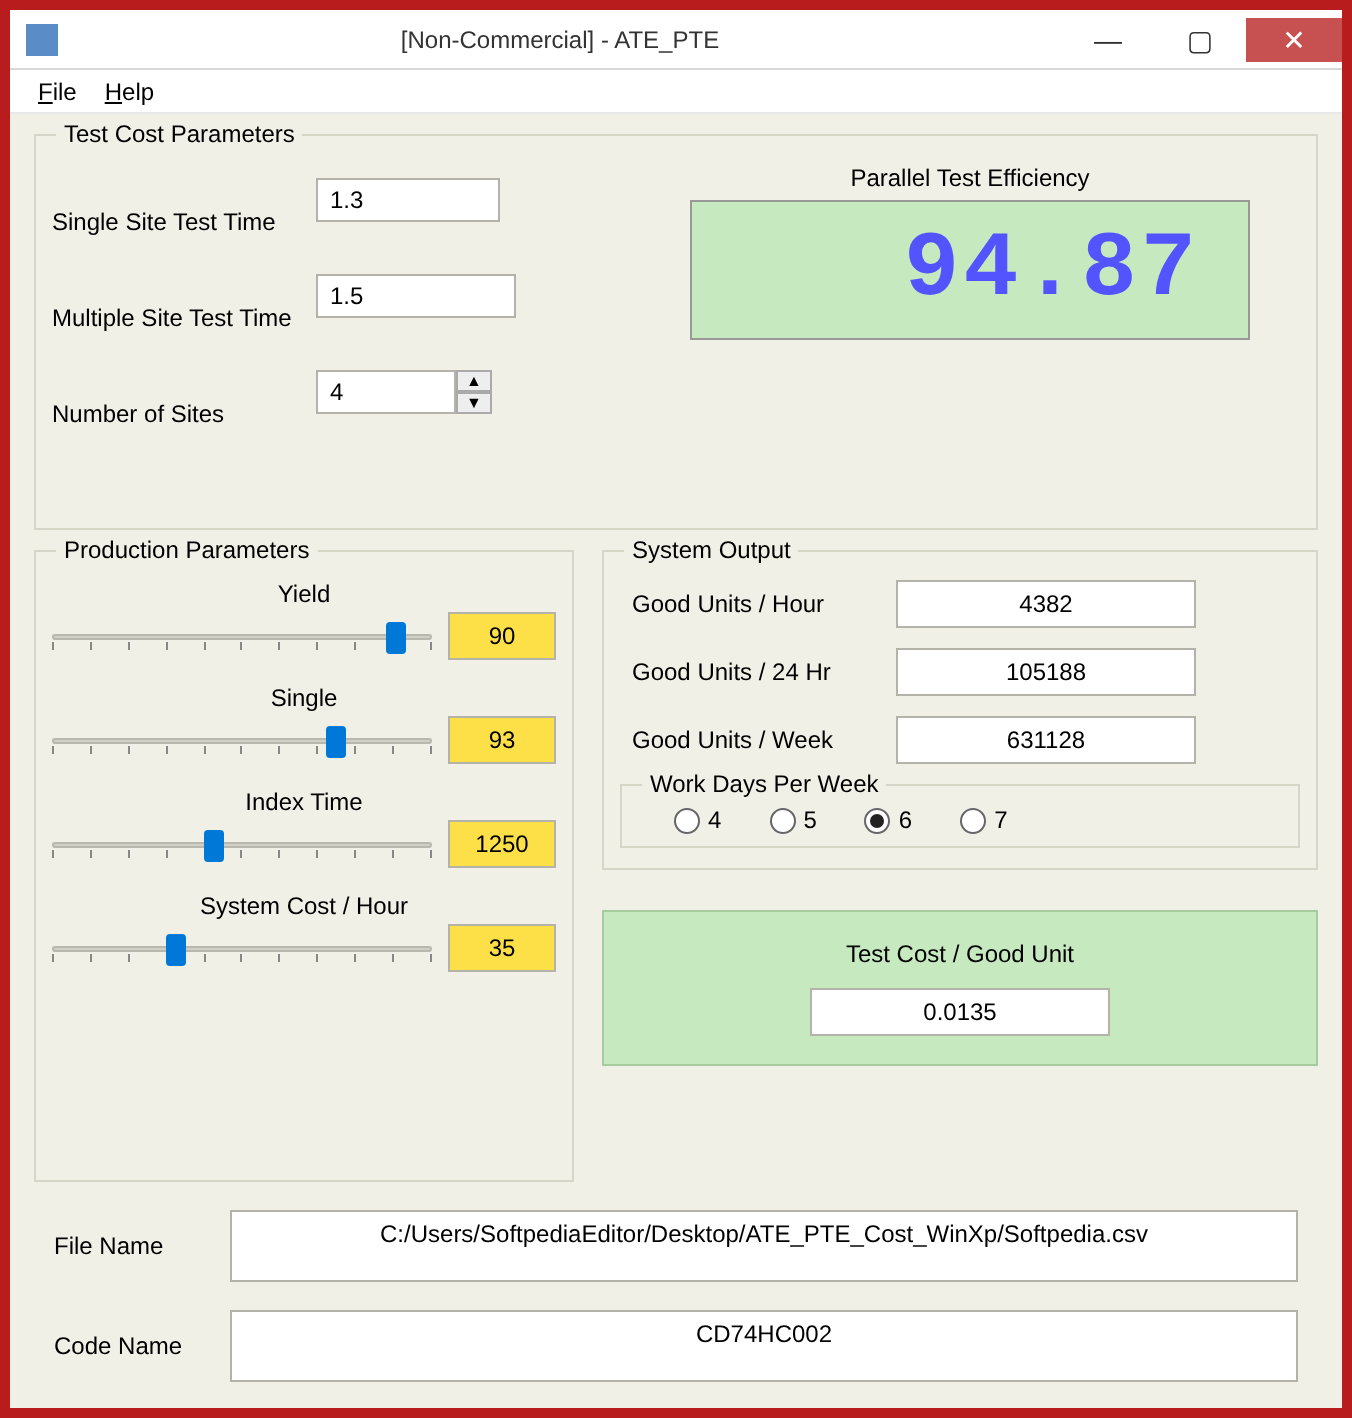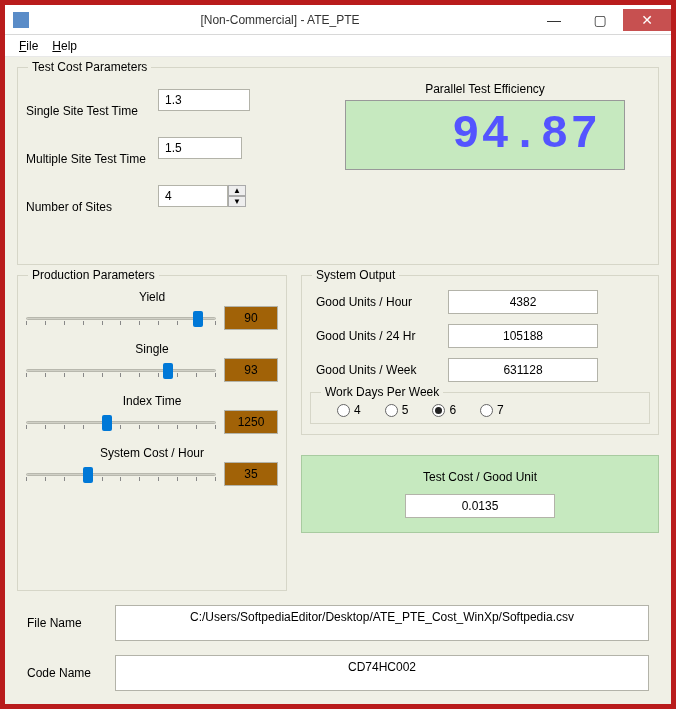--- a/index.html
+++ b/index.html
@@ -42,21 +42,21 @@
 .sys-output { flex: 1; display:flex;flex-direction:column; }
 
 .param-block { margin-bottom: 12px; }
 .param-name { text-align: center; margin-bottom: 2px; }
 .param-row { display:flex; align-items:center; gap:8px; }
 .slider { flex: 1; height: 18px; position: relative; }
 .track { position:absolute; top:8px; left:0; right:0; height:3px; background:#d0d0c6; border:1px solid #b8b8ae; border-radius:2px;}
 .ticks{position:absolute;bottom:0;left:0;right:0;height:6px;display:flex;justify-content:space-between;}
 .ticks span{width:1px;height:4px;background:#888;}
 .thumb{position:absolute;top:2px;width:10px;height:16px;background:#0078d7;border-radius:2px;}
-.val-input { width:54px; height:24px; border:1px solid #b3b3a9; background:#a16207; text-align:center; line-height:22px;}
+.val-input { width:54px; height:24px; border:1px solid #b3b3a9; background:#fde047; text-align:center; line-height:22px;}
 
 .out-row { display:flex; align-items:center; gap:8px; margin-bottom:10px;}
 .out-label{width:130px; padding-left:6px;}
 .out-val{flex:1; max-width:150px; height:24px; border:1px solid #b3b3a9; background:#fff; text-align:center; line-height:22px;}
 
 .workdays { border:1px solid #d6d6c8; padding:10px 8px 6px 8px; position:relative; margin-top:4px;}
 .workdays .wlegend{position:absolute;top:-8px;left:10px;background:#f0f0e6;padding:0 4px;}
 .radios{display:flex;gap:24px;padding-left:18px;}
 .radio{display:flex;align-items:center;gap:4px;}
 .rcircle{width:13px;height:13px;border:1px solid #666;border-radius:50%;background:#fff;display:flex;align-items:center;justify-content:center;}
@@ -95,21 +95,21 @@
       <div class="legend">Test Cost Parameters</div>
 
       <div class="top-area">
         <div class="top-left">
           <div class="row">
             <div class="label">Single Site Test Time</div>
             <input class="input" style="width: 92px;" value="1.3">
           </div>
           <div class="row">
             <div class="label">Multiple Site Test Time</div>
-            <input class="input" style="width: 84px;" value="1.5">
+            <input class="input" style="width: 100px;" value="1.5">
           </div>
           <div class="row" style="margin-top:8px;">
             <div class="label">Number of Sites</div>
             <div class="spinner">
               <input class="input" value="4" style="">
               <div class="spinbtns">
                 <div>▲</div>
                 <div>▼</div>
               </div>
             </div>

